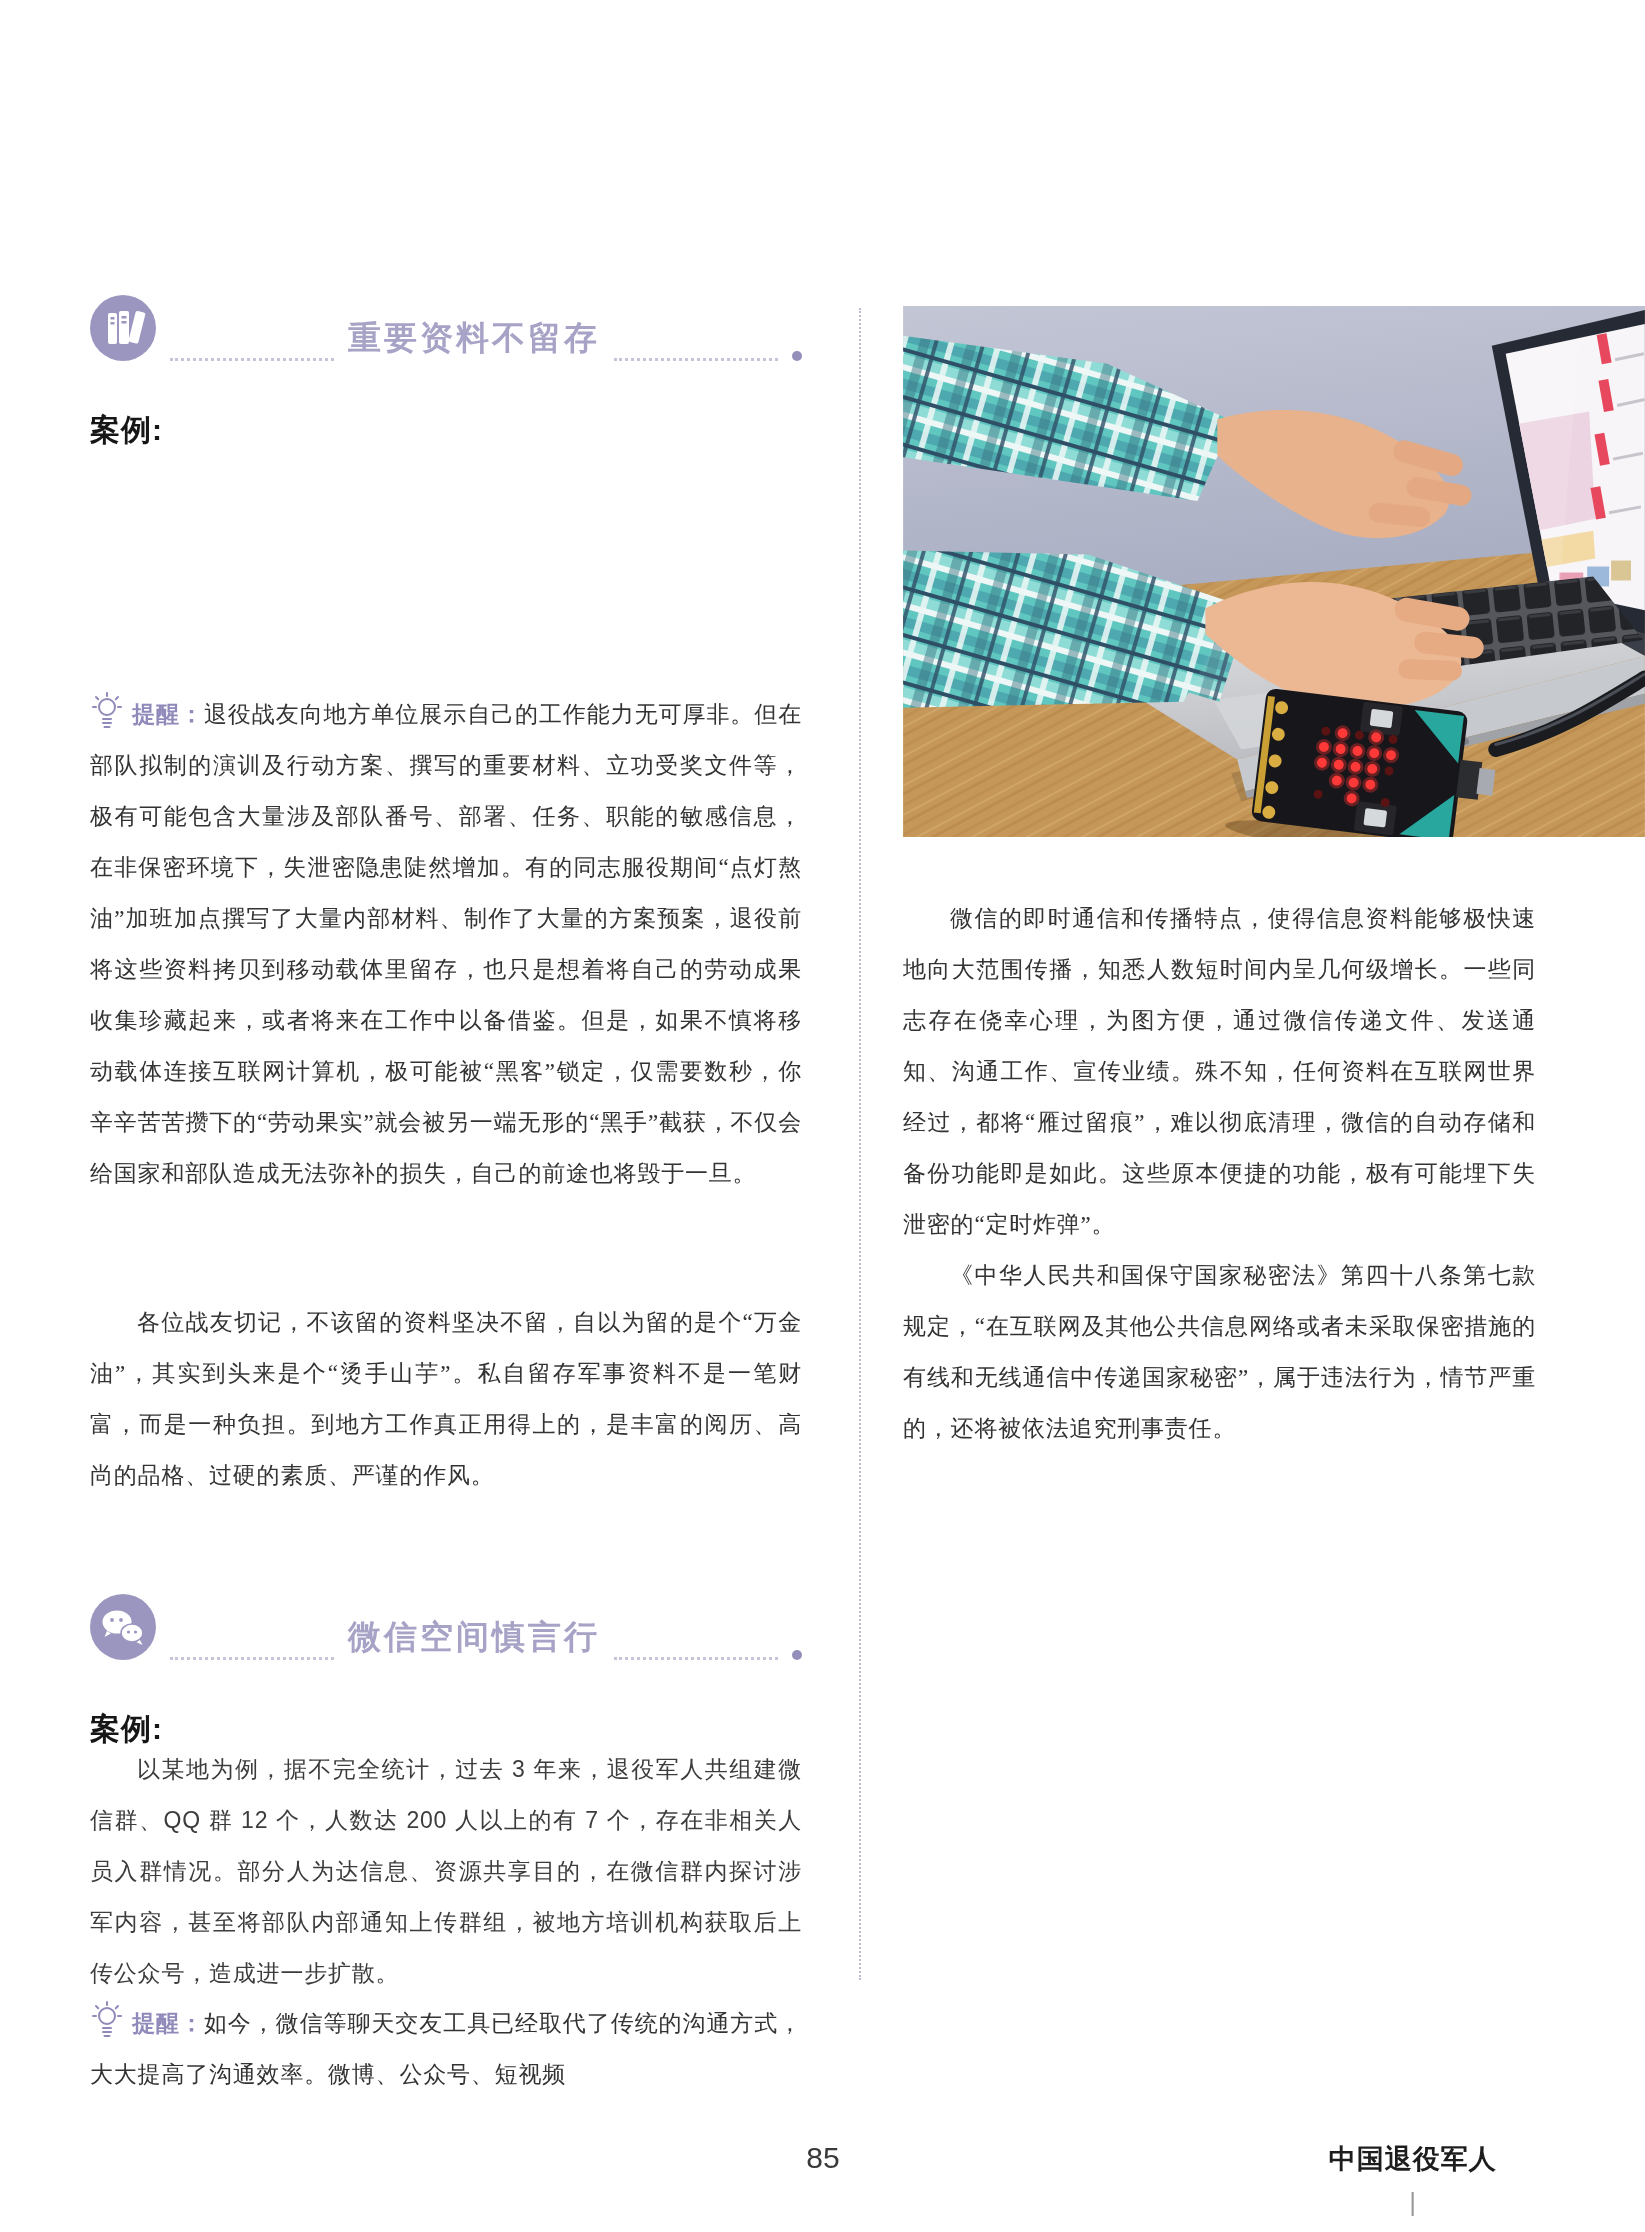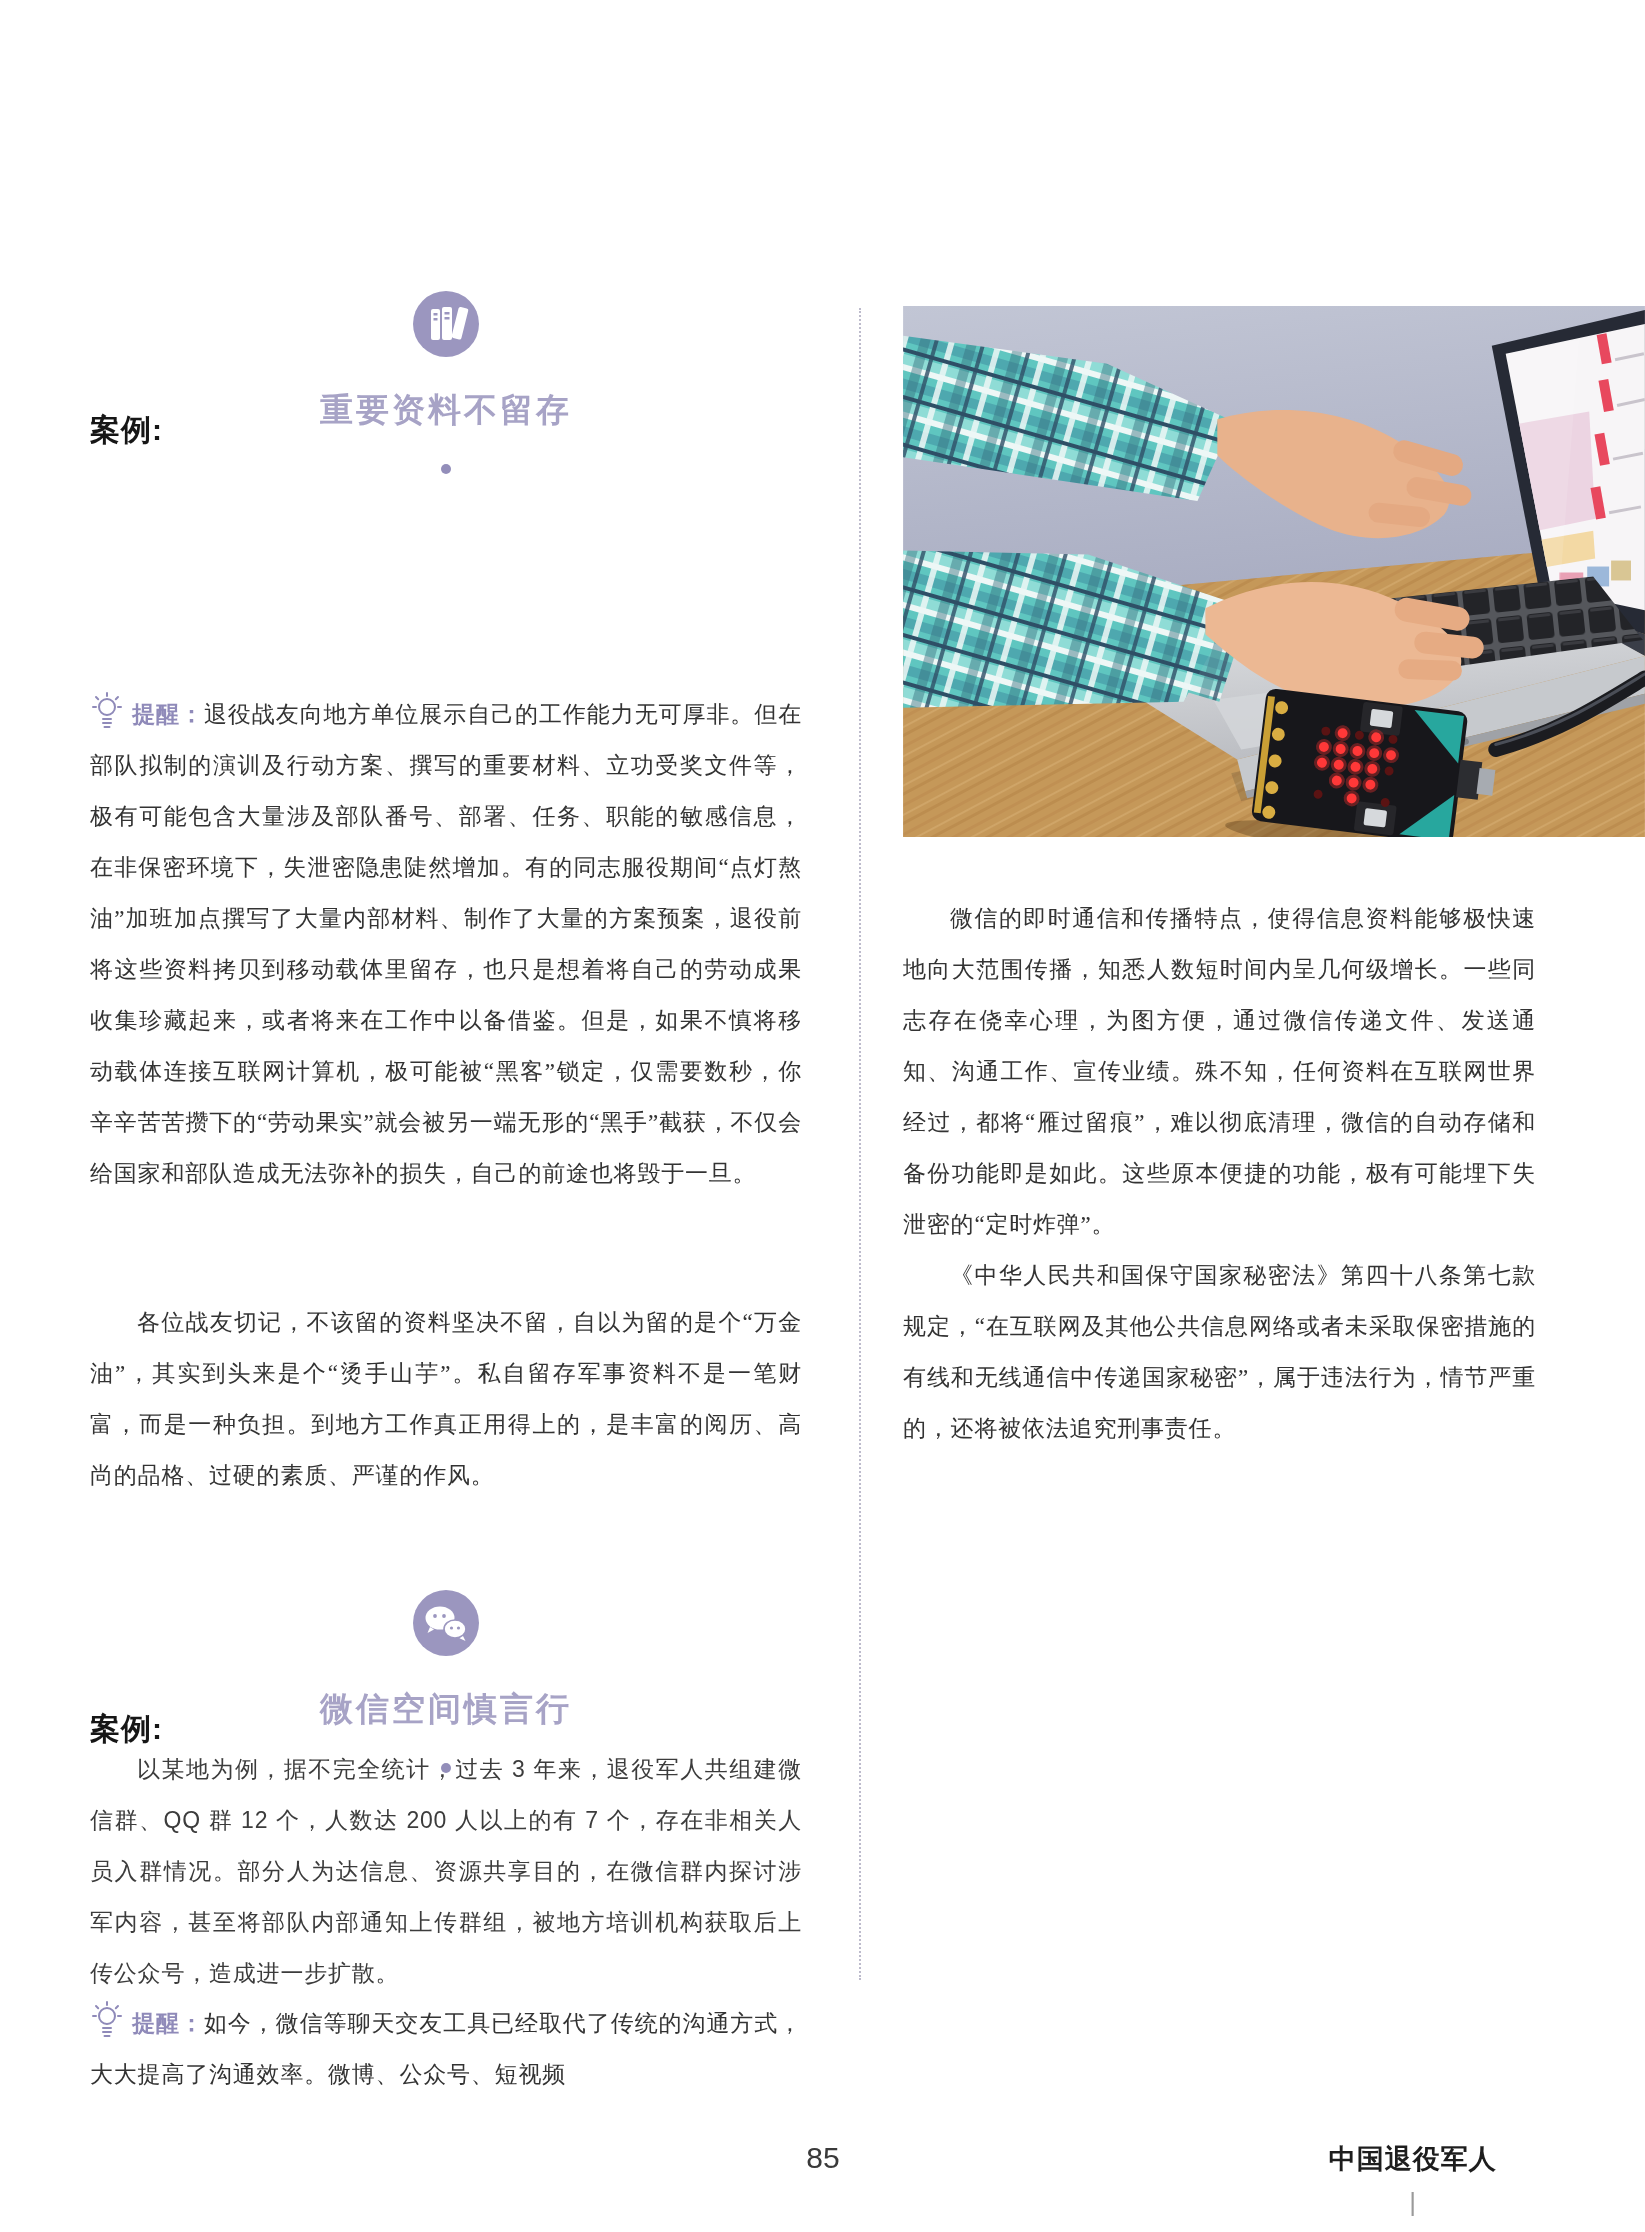--- a/index.html
+++ b/index.html
@@ -6,21 +6,21 @@
   body{width:1646px;height:2233px;position:relative;background:#ffffff;
        font-family:"Liberation Sans", sans-serif;overflow:hidden;}
   #page{position:absolute;inset:0;}
 
   
   .abs{position:absolute;}
   .left-col{left:90px;width:712px;}
   .right-col{left:903px;width:633px;}
 
   
-  .section-header{display:flex;align-items:center;gap:14px;height:70px;flex-direction:column;}
+  .section-header{display:flex;align-items:flex-end;gap:14px;height:70px;}
   .hdr-icon{width:66px;height:66px;flex:0 0 66px;}
   .dotline{flex:1;height:0;border-top:3px dotted #c7c4da;}
   .section-title{font-size:33px;font-weight:bold;color:#a7a3c6;letter-spacing:3px;white-space:nowrap;}
   .end-dot{width:10px;height:10px;border-radius:50%;background:#938eba;flex:0 0 10px;}
 
   
   .case-label{font-size:30px;font-weight:bold;color:#161616;letter-spacing:1px;}
   p.body{margin:0;font-size:23px;line-height:51px;letter-spacing:0.8px;
          text-align:justify;color:#3c3c3c;}
   p.sans{font-family:"Liberation Sans", sans-serif;font-weight:400;}

